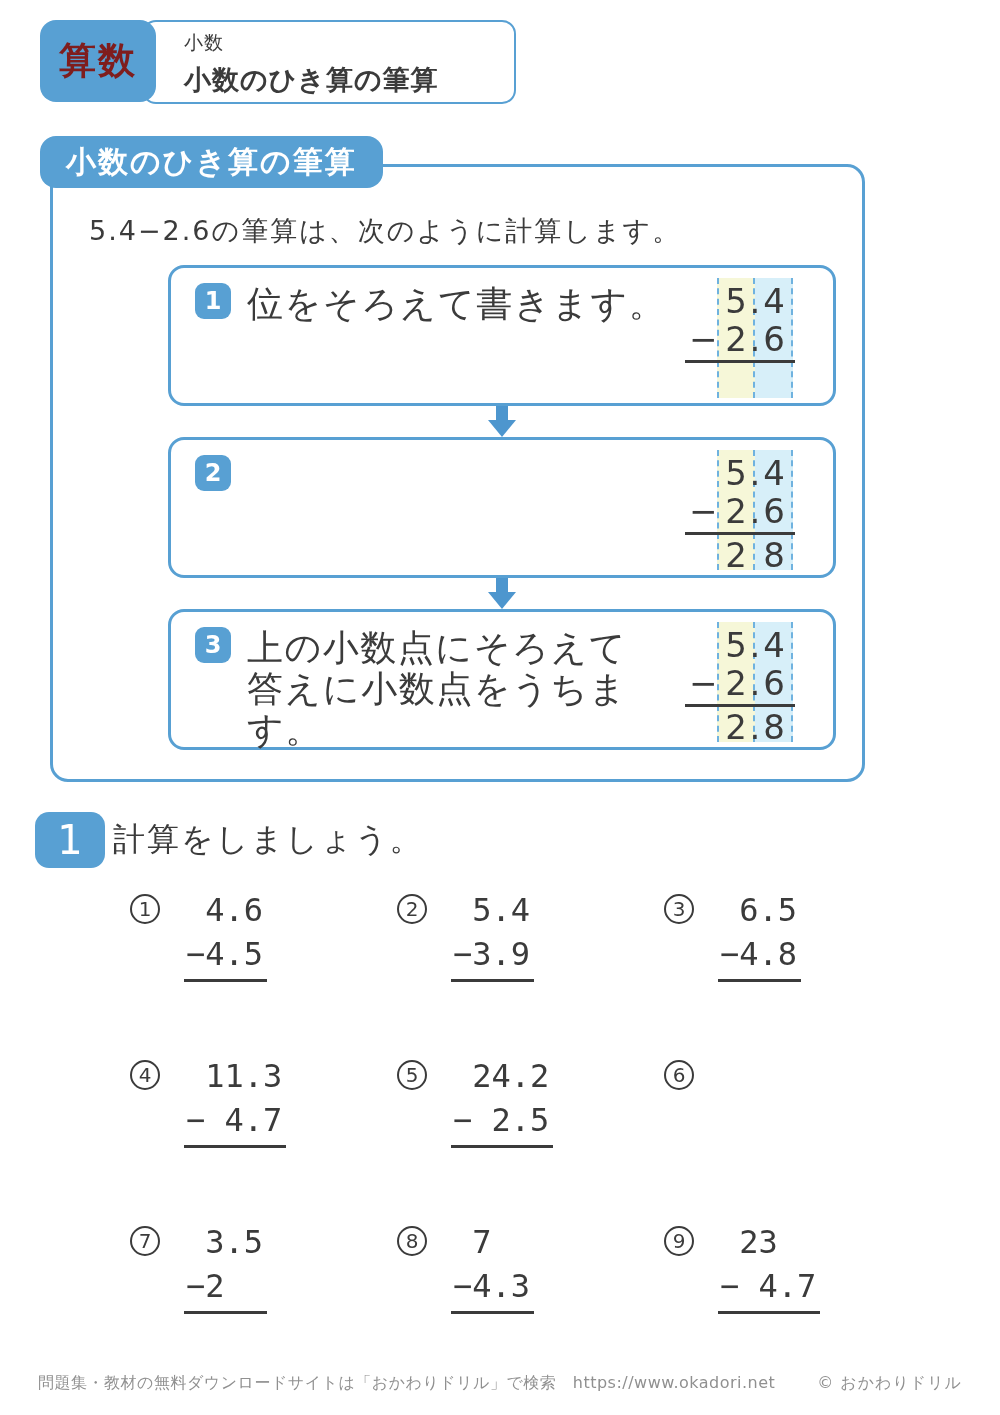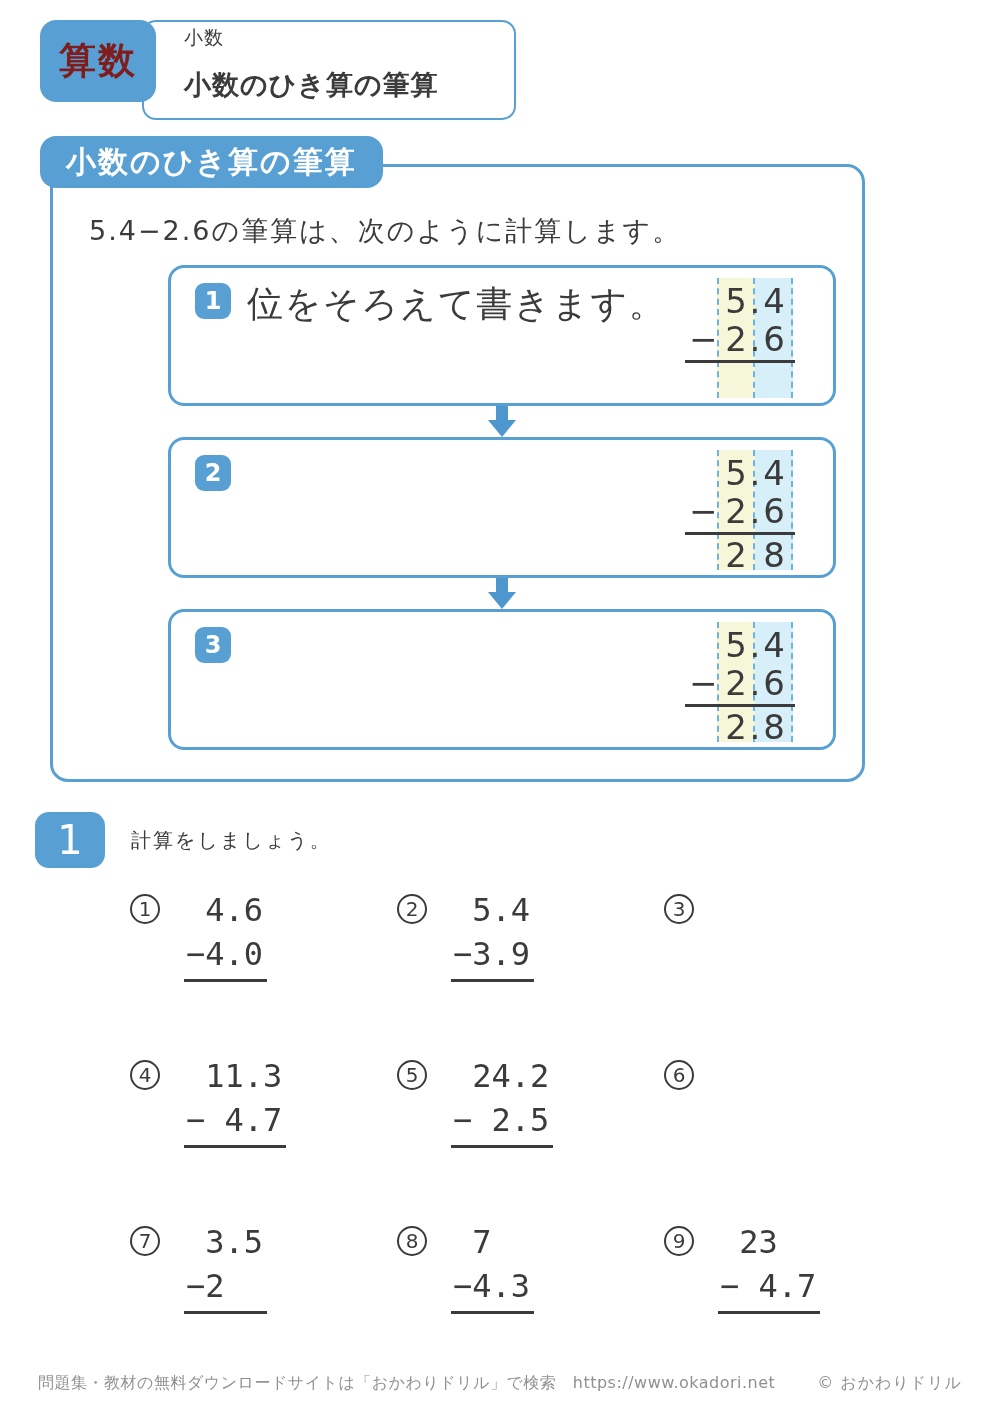--- a/index.html
+++ b/index.html
@@ -5,22 +5,22 @@
   html,body{margin:0;padding:0;background:#ffffff;}
   body{font-family:"DejaVu Sans","Liberation Sans",sans-serif;color:#3b3b3b;}
   .page{position:relative;width:1000px;height:1415px;background:#fff;overflow:hidden;}
 
   
   .header{position:absolute;top:20px;left:40px;display:flex;align-items:stretch;}
   .subject-badge{position:relative;z-index:2;width:116px;height:82px;background:var(--accent);
     border-radius:16px;color:#7f1d1d;font-size:37px;font-weight:bold;display:flex;
     align-items:center;justify-content:center;letter-spacing:2px;}
   .header-box{margin-left:-14px;width:330px;height:78px;border:2px solid var(--accent);
-    border-radius:14px;background:#fff;padding:2px 0 16px 40px;display:flex;
-    flex-direction:column;justify-content:space-between;gap:8px;}
+    border-radius:14px;background:#fff;padding:2px 0 0 40px;display:flex;
+    flex-direction:column;justify-content:center;gap:8px;}
   .unit-label{font-size:19px;line-height:26px;letter-spacing:1px;}
   .ws-title{font-size:27px;font-weight:600;line-height:34px;letter-spacing:1px;}
 
   
   .lesson{position:absolute;top:136px;left:40px;width:923px;}
   .lesson-badge{position:absolute;top:0;left:0;z-index:2;height:52px;line-height:52px;
     padding:0 26px;background:var(--accent);border-radius:16px;color:#fff;
     font-size:30px;font-weight:bold;letter-spacing:2px;}
   .lesson-box{position:absolute;top:28px;left:10px;width:815px;height:618px;
     border:3px solid var(--accent);border-radius:18px;background:#fff;box-sizing:border-box;
@@ -54,21 +54,21 @@
   .calc-row .c-tenths{width:38px;text-align:center;}
   .calc-row .c-dot{position:absolute;left:59px;bottom:0;width:14px;text-align:center;z-index:2;}
   .calc-line{position:relative;z-index:2;border-top:3px solid #3b3b3b;margin:2px 0 1px -4px;
     width:110px;}
 
   
   .exercise{position:absolute;top:812px;left:35px;}
   .ex-head{display:flex;align-items:center;}
   .ex-num{width:70px;height:56px;background:var(--accent);border-radius:14px;color:#fff;
     font-size:40px;display:flex;align-items:center;justify-content:center;}
-  .ex-instruction{margin-left:26px;font-size:20px;letter-spacing:2px;}
+  .ex-instruction{margin-left:8px;font-size:32px;letter-spacing:2px;}
   .problems{position:absolute;top:76px;left:95px;width:870px;
     display:grid;grid-template-columns:267px 267px 267px;grid-row-gap:72px;}
   .problem{display:flex;align-items:flex-start;}
   .p-circle{flex:0 0 auto;width:30px;height:30px;margin-top:6px;border:2px solid #3b3b3b;
     border-radius:50%;font-size:20px;display:flex;align-items:center;justify-content:center;box-sizing:border-box;}
   .p-calc{margin-left:24px;display:inline-block;white-space:pre;
     font-family:"DejaVu Sans Mono","Liberation Mono",monospace;
     font-size:32px;line-height:44px;border-bottom:3px solid #3b3b3b;padding:0 4px 3px 2px;}
 
   
@@ -154,20 +154,21 @@
               </div>
             </div>
           </div>
           <div class="step-arrow">
             <div class="stem"></div>
             <div class="head"></div>
           </div>
           <div class="step-box">
             <div class="step-head">
               <div class="step-num">3</div>
+              <div class="step-text">上の小数点にそろえて<br>答えに小数点をうちます。</div>
             </div>
             <div class="calc">
               <div class="stripe ones"></div>
               <div class="stripe tenths"></div>
               <div class="calc-row">
                 <span class="c-sign"></span>
                 <span class="c-ones">5</span>
                 <span class="c-tenths">4</span>
                 <span class="c-dot">.</span>
               </div>
@@ -192,29 +193,31 @@
 
   <div class="exercise">
     <div class="ex-head">
       <div class="ex-num">1</div>
       <div class="ex-instruction">計算をしましょう。</div>
     </div>
     <div class="problems" id="problems">
         <div class="problem">
           <span class="p-circle">1</span>
           <div class="p-calc"> 4.6
-−4.0</div>
+−4.5</div>
         </div>
         <div class="problem">
           <span class="p-circle">2</span>
           <div class="p-calc"> 5.4
 −3.9</div>
         </div>
         <div class="problem">
           <span class="p-circle">3</span>
+          <div class="p-calc"> 6.5
+−4.8</div>
         </div>
         <div class="problem">
           <span class="p-circle">4</span>
           <div class="p-calc"> 11.3
 − 4.7</div>
         </div>
         <div class="problem">
           <span class="p-circle">5</span>
           <div class="p-calc"> 24.2
 − 2.5</div>

